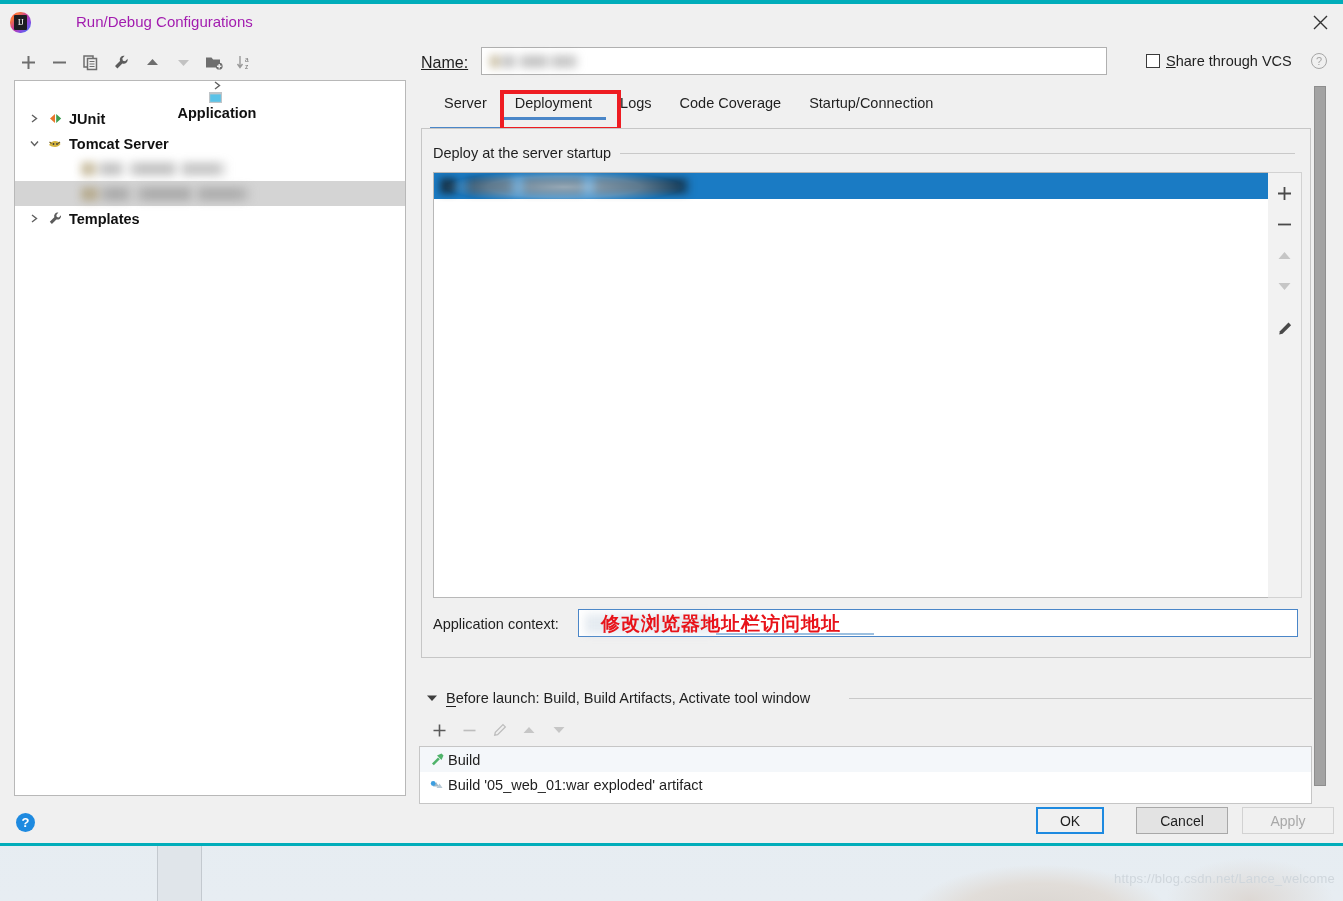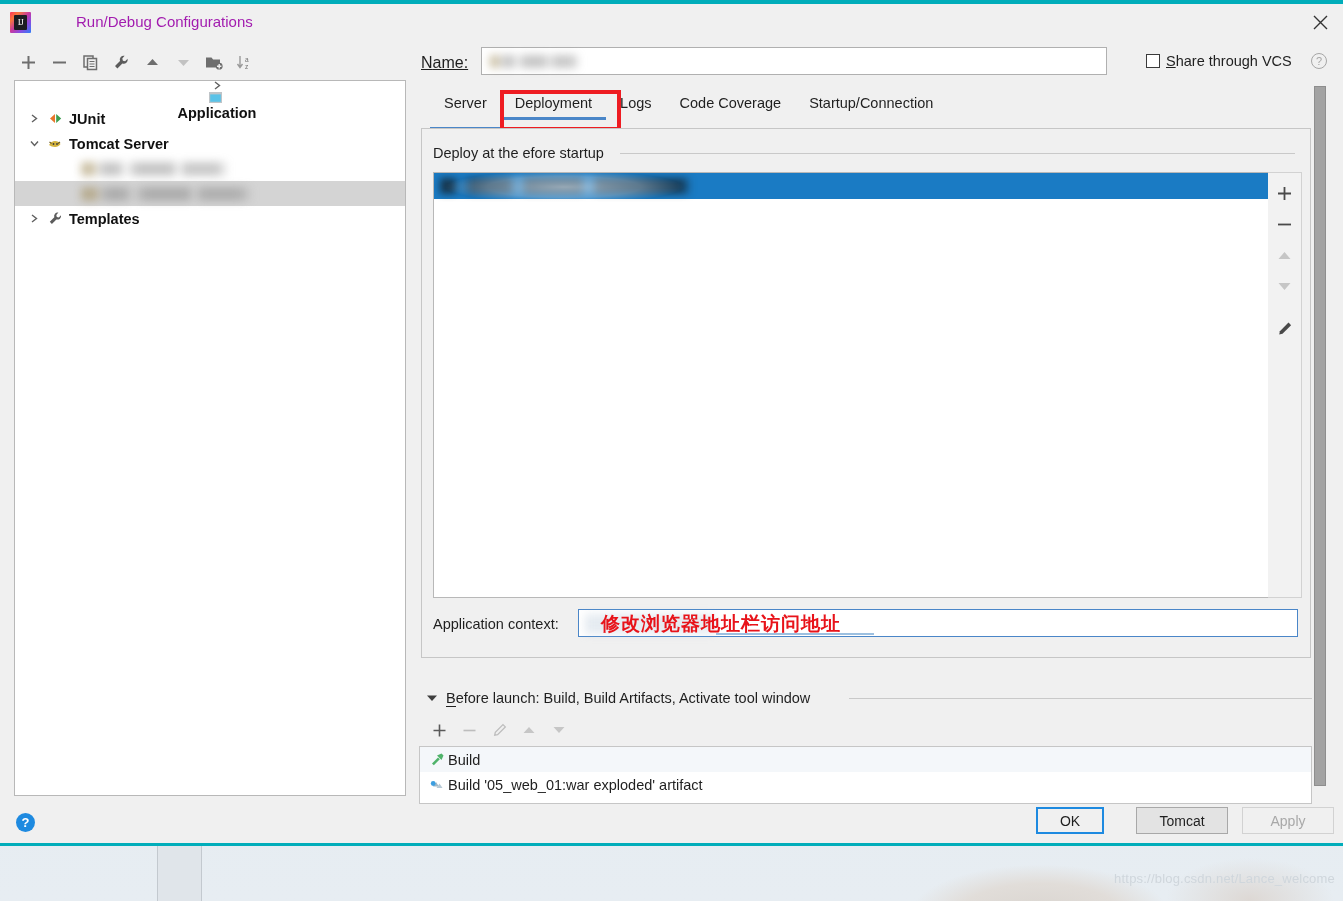--- a/index.html
+++ b/index.html
@@ -80,21 +80,21 @@
   
   #titlebar {
     position: absolute;
     left: 0; top: 4px;
     width: 1343px; height: 36px;
   }
   #app-logo {
     position: absolute;
     left: 10px; top: 8px;
     width: 21px; height: 21px;
-    border-radius: 1px;
+    border-radius: 10px;
     background:
       linear-gradient(135deg, #fe315d 0%, #f9783a 22%, #c739a0 48%, #8b4ae0 70%, #2d7ff9 100%);
     overflow: hidden;
   }
   #app-logo-inner {
     position: absolute;
     left: 4px; top: 3px;
     width: 13px; height: 15px;
     background: #1c1c22;
     border-radius: 1px;
@@ -691,21 +691,21 @@
     <div class="tab">Server</div>
     <div class="tab active">Deployment</div>
     <div class="tab">Logs</div>
     <div class="tab">Code Coverage</div>
     <div class="tab">Startup/Connection</div>
   </div>
   <div id="tab-underline-left"></div>
   <div id="tab-highlight"></div>
 
   <div id="content-card"></div>
-  <div id="deploy-legend">Deploy at the efore startup</div>
+  <div id="deploy-legend">Deploy at the server startup</div>
   <div id="deploy-sep"></div>
 
   <div id="deploy-list">
     <div id="deploy-row">
       <div id="deploy-row-blur"></div>
       <div id="deploy-row-halo"></div>
     </div>
     <div id="deploy-list-scroll"></div>
   </div>
 
@@ -802,16 +802,16 @@
       <span>Build '05_web_01:war exploded' artifact</span>
     </div>
   </div>
 
   <div id="outer-scrollbar">
     <div id="outer-thumb"></div>
   </div>
 
   <div id="bottom-help">?</div>
   <div class="dlg-btn" id="ok-button">OK</div>
-  <div class="dlg-btn" id="cancel-button">Tomcat</div>
+  <div class="dlg-btn" id="cancel-button">Cancel</div>
   <div class="dlg-btn" id="apply-button">Apply</div>
 
 </div>
 
 </body></html>

